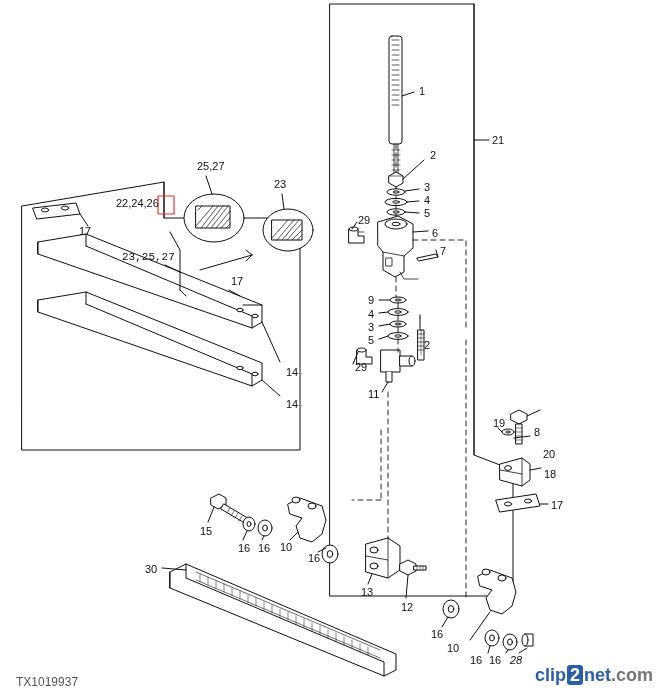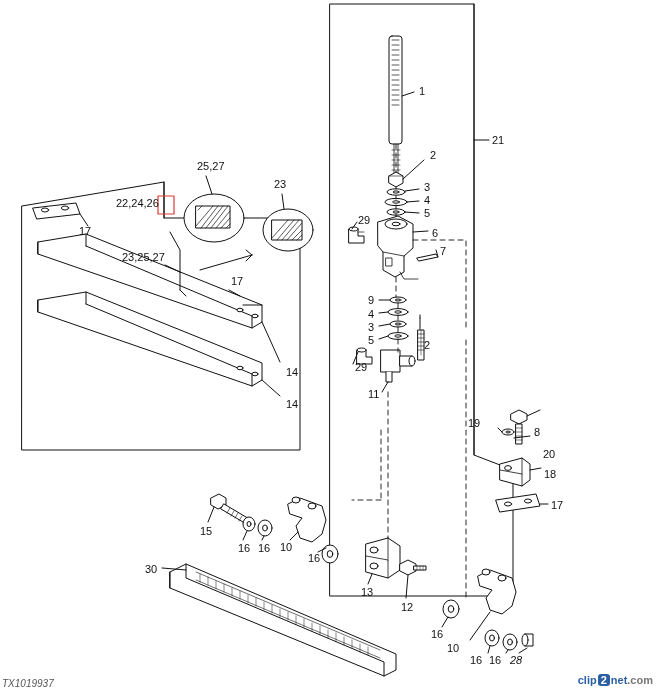--- a/index.html
+++ b/index.html
@@ -1,27 +1,27 @@
 <!DOCTYPE html>
 <html><head>
 <meta charset="utf-8">
 <style>
   html,body{margin:0;padding:0;background:#ffffff;}
   body{width:659px;height:690px;position:relative;overflow:hidden;
        font-family:"Liberation Sans", sans-serif;}
   #stage{position:absolute;left:0;top:0;width:659px;height:690px;}
   svg#diagram{position:absolute;left:0;top:0;width:659px;height:690px;}
   .lbl{position:absolute;font-size:11px;color:#111;font-family:"Liberation Sans", sans-serif;white-space:nowrap;}
-  .wm{position:absolute;right:6px;bottom:4px;font-size:11px;font-weight:bold;
+  .wm{position:absolute;right:6px;bottom:4px;font-size:18px;font-weight:bold;
       font-family:"Liberation Sans", sans-serif;color:#2a5fa5;letter-spacing:0px;}
   .wm .c{color:#2a5fa5;}
   .wm .two{background:#2a5fa5;color:#ffffff;border-radius:3px;padding:0 3px;margin:0 1px;}
   .wm .net{color:#2a5fa5;}
   .wm .com{color:#777;font-weight:bold;}
-  .code{position:absolute;left:2px;bottom:1px;font-size:10px;color:#555;font-style:italic;}
+  .code{position:absolute;left:16px;bottom:1px;font-size:12px;color:#555;}
 </style>
 </head>
 <body>
 
 <div id="stage">
 
 <svg id="diagram" viewBox="0 0 659 690">
   <g fill="none" stroke="#111" stroke-width="1" stroke-linejoin="round" stroke-linecap="round">
 
     <g>
@@ -305,28 +305,28 @@
 <div class="lbl" style="left:368px;top:308px;">4</div>
 <div class="lbl" style="left:368px;top:321px;">3</div>
 <div class="lbl" style="left:368px;top:334px;">5</div>
 <div class="lbl" style="left:424px;top:339px;">2</div>
 <div class="lbl" style="left:355px;top:361px;">29</div>
 <div class="lbl" style="left:368px;top:388px;">11</div>
 
 <div class="lbl" style="left:197px;top:160px;">25,27</div>
 <div class="lbl" style="left:116px;top:197px;">22,24,26</div>
 <div class="lbl" style="left:274px;top:178px;">23</div>
-<div class="lbl" style="left:122px;top:251px;">23,25,27</div>
+<div class="lbl" style="left:122px;top:251px;font-family:Liberation Mono, monospace;">23,25,27</div>
 <div class="lbl" style="left:79px;top:225px;">17</div>
 <div class="lbl" style="left:231px;top:275px;">17</div>
 <div class="lbl" style="left:286px;top:366px;">14</div>
 <div class="lbl" style="left:286px;top:398px;">14</div>
 
 <div class="lbl" style="left:543px;top:420px;margin-top:28px;">20</div>
-<div class="lbl" style="left:468px;top:417px;text-align:right;">19</div>
+<div class="lbl" style="left:493px;top:417px;text-align:right;">19</div>
 <div class="lbl" style="left:534px;top:426px;">8</div>
 <div class="lbl" style="left:544px;top:468px;">18</div>
 <div class="lbl" style="left:551px;top:499px;">17</div>
 
 <div class="lbl" style="left:200px;top:525px;">15</div>
 <div class="lbl" style="left:238px;top:542px;">16</div>
 <div class="lbl" style="left:258px;top:542px;">16</div>
 <div class="lbl" style="left:280px;top:541px;">10</div>
 <div class="lbl" style="left:308px;top:552px;">16</div>
 <div class="lbl" style="left:145px;top:563px;text-align:right;">30</div>

